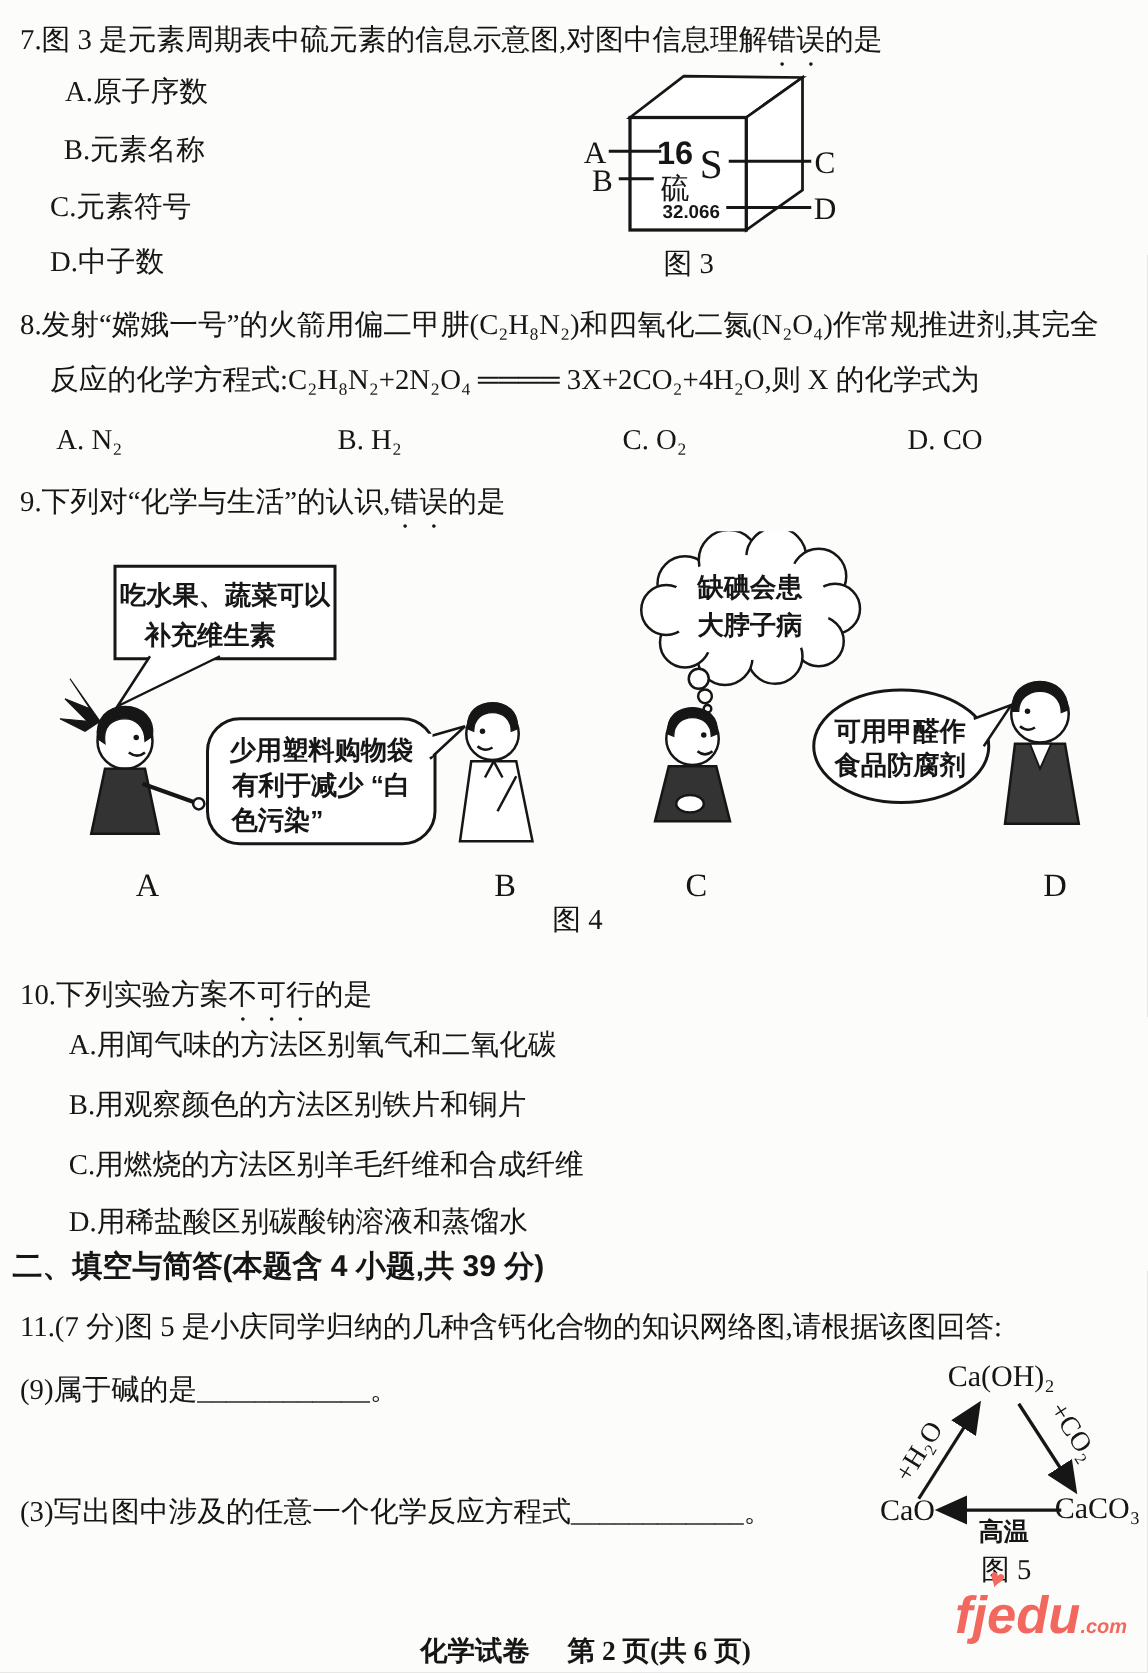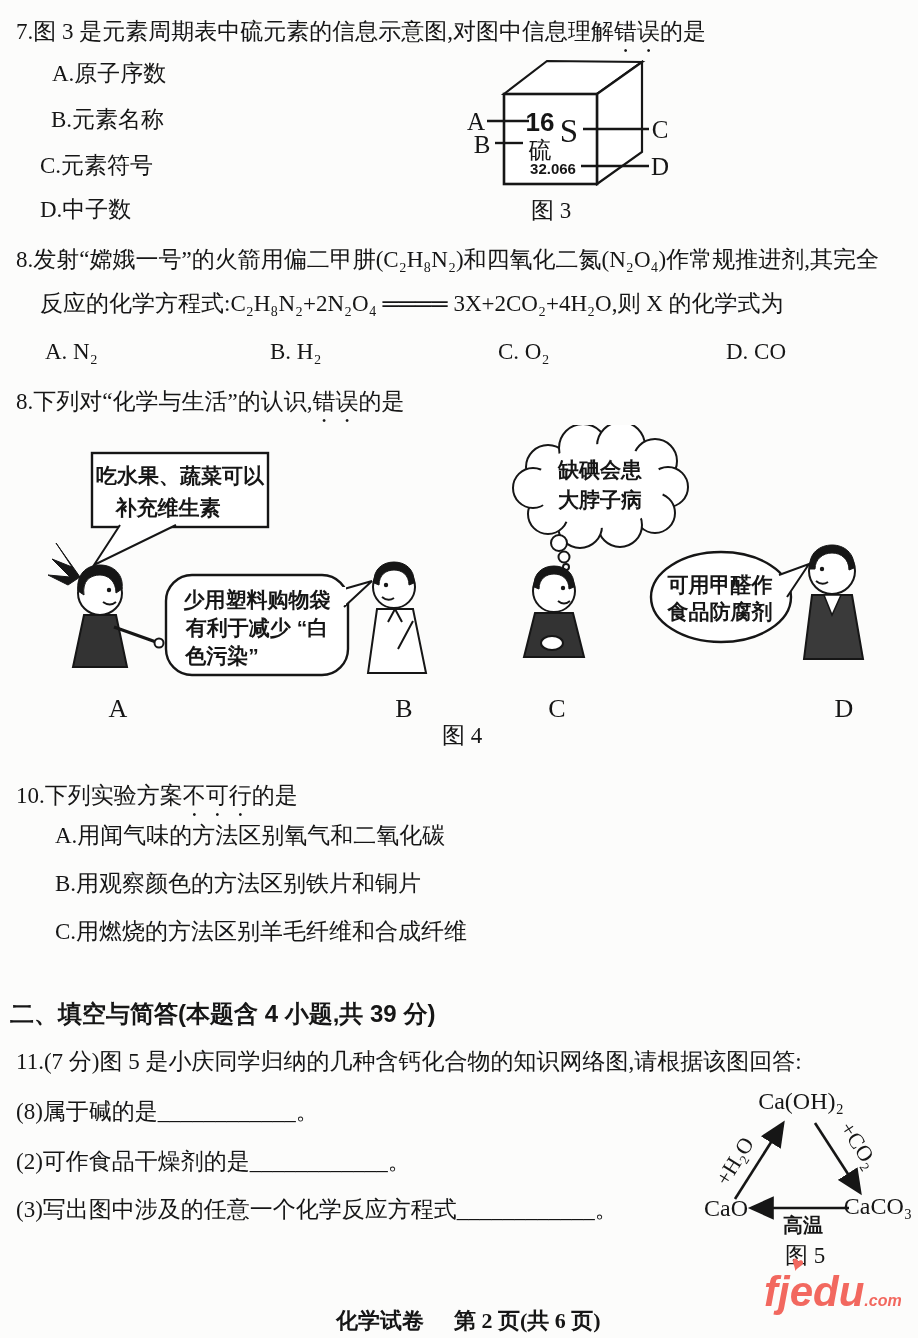--- a/index.html
+++ b/index.html
@@ -67,21 +67,21 @@
     <text x="96" y="168" font-size="23" text-anchor="middle">图 3</text>
   </svg>
 
   <div class="line" style="left:16px;top:246px">8.发射“嫦娥一号”的火箭用偏二甲肼(C₂H₈N₂)和四氧化二氮(N₂O₄)作常规推进剂,其完全</div>
   <div class="line" style="left:40px;top:290px">反应的化学方程式:C₂H₈N₂+2N₂O₄ ════ 3X+2CO₂+4H₂O,则 X 的化学式为</div>
   <div class="line" style="left:45px;top:338px">A. N₂</div>
   <div class="line" style="left:270px;top:338px">B. H₂</div>
   <div class="line" style="left:498px;top:338px">C. O₂</div>
   <div class="line" style="left:726px;top:338px">D. CO</div>
 
-  <div class="line" style="left:16px;top:388px"><span>8.下列对“化学与生活”的认识,</span><span class="emph">错误</span><span>的是</span></div>
+  <div class="line" style="left:16px;top:388px"><span>9.下列对“化学与生活”的认识,</span><span class="emph">错误</span><span>的是</span></div>
 
   <svg style="left:0;top:425px" width="918" height="330" viewBox="0 0 918 330">
 
     <g>
       <rect x="92" y="28" width="176" height="74" fill="#fff" stroke="#161616" stroke-width="2.4"></rect>
       <path d="M120,100 L94,140 L176,100" fill="#fff" stroke="#161616" stroke-width="2"></path>
       <rect x="96" y="30" width="168" height="69" fill="#fff" stroke="none"></rect>
       <text class="bubtxt" x="180" y="58" text-anchor="middle">吃水果、蔬菜可以</text>
       <text class="bubtxt" x="168" y="90" text-anchor="middle">补充维生素</text>
     </g>
@@ -166,26 +166,26 @@
     <text x="404" y="292" font-size="26" text-anchor="middle">B</text>
     <text x="557" y="292" font-size="26" text-anchor="middle">C</text>
     <text x="844" y="292" font-size="26" text-anchor="middle">D</text>
     <text x="462" y="318" font-size="23" text-anchor="middle">图 4</text>
   </svg>
 
   <div class="line" style="left:16px;top:782px"><span>10.下列实验方案</span><span class="emph">不可行</span><span>的是</span></div>
   <div class="line" style="left:55px;top:822px">A.用闻气味的方法区别氧气和二氧化碳</div>
   <div class="line" style="left:55px;top:870px">B.用观察颜色的方法区别铁片和铜片</div>
   <div class="line" style="left:55px;top:918px">C.用燃烧的方法区别羊毛纤维和合成纤维</div>
+  <div class="line" style="left:55px;top:964px">D.用稀盐酸区别碳酸钠溶液和蒸馏水</div>
 
   <div class="line hei b" style="left:10px;top:1000px;font-size:24px">二、填空与简答(本题含 4 小题,共 39 分)</div>
 
   <div class="line" style="left:16px;top:1048px">11.(7 分)图 5 是小庆同学归纳的几种含钙化合物的知识网络图,请根据该图回答:</div>
-  <div class="line" style="left:16px;top:1098px">(8)属于碱的是____________。</div>
-  <div class="line" style="left:16px;top:1148px">(2)可作食品干燥剂的是____________。</div>
+  <div class="line" style="left:16px;top:1098px">(9)属于碱的是____________。</div>
   <div class="line" style="left:16px;top:1196px">(3)写出图中涉及的任意一个化学反应方程式____________。</div>
 
   <svg style="left:655px;top:1075px" width="265" height="195" viewBox="0 0 265 195">
     <defs>
       <marker id="ar5" orient="auto" markerWidth="11" markerHeight="9" refX="8" refY="4.5">
         <path d="M0,0 L10,4.5 L0,9 Z" fill="#161616"></path>
       </marker>
     </defs>
     <g stroke="#161616" stroke-width="2.6">
       <line x1="80" y1="124" x2="127" y2="50" marker-end="url(#ar5)"></line>

